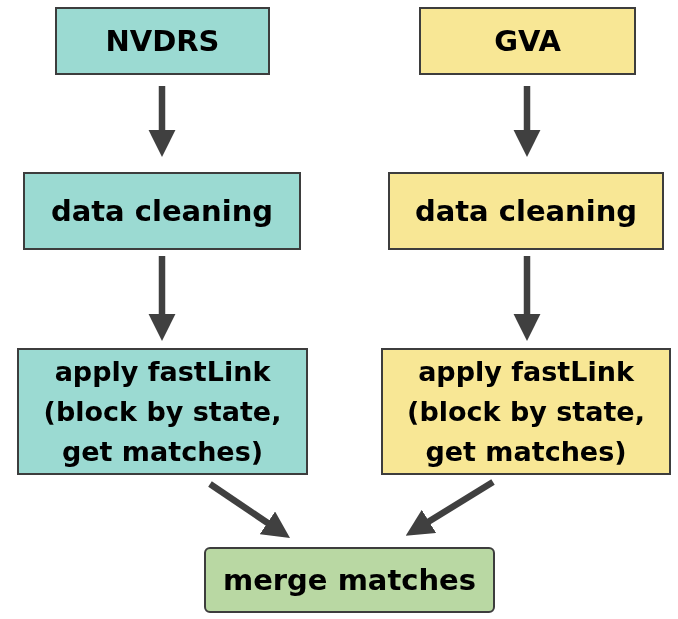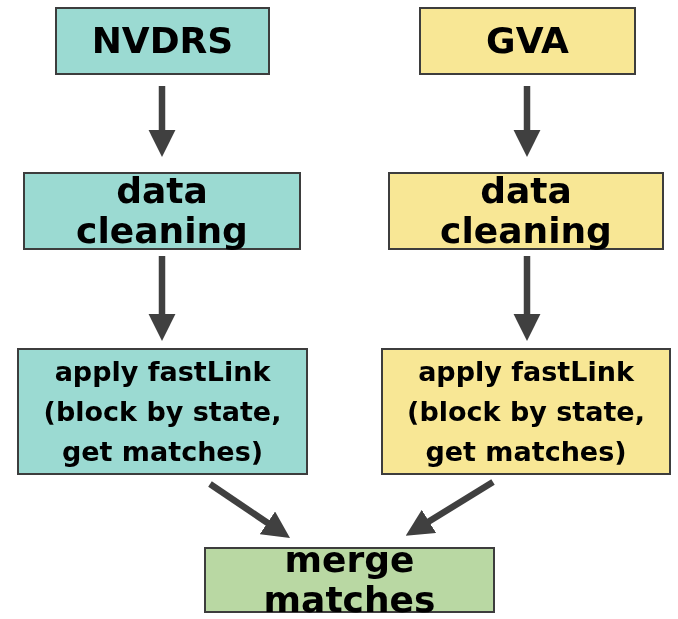--- a/index.html
+++ b/index.html
@@ -34,26 +34,26 @@
     position: absolute;
     box-sizing: border-box;
     border: 2.5px solid var(--border, #3d3d3d);
     display: flex;
     flex-direction: column;
     align-items: center;
     justify-content: center;
     text-align: center;
     font-weight: bold;
     color: var(--text, #000000);
-    font-size: 36px;
+    font-size: 29px;
     line-height: 40px;
   }
   .teal   { background: var(--teal,   #9bdad2); }
   .yellow { background: var(--yellow, #f8e795); align-items: center; }
-  .green  { background: var(--green,  #b9d8a3); }
+  .green  { background: var(--green,  #b9d8a3); border-radius: 6px; }
 
   .node-nvdrs          { left: 55px;  top: 7px;   width: 215px; height: 68px; }
   .node-gva            { left: 419px; top: 7px;   width: 217px; height: 68px; }
   .node-clean-left     { left: 23px;  top: 172px; width: 278px; height: 78px; }
   .node-clean-right    { left: 388px; top: 172px; width: 276px; height: 78px; }
   .node-fastlink-left  { left: 17px;  top: 348px; width: 291px; height: 127px; font-size: 27px; }
   .node-fastlink-right { left: 381px; top: 348px; width: 290px; height: 127px; font-size: 27px; }
   .node-merge          { left: 204px; top: 547px; width: 291px; height: 66px; }
 </style>
 </head>

